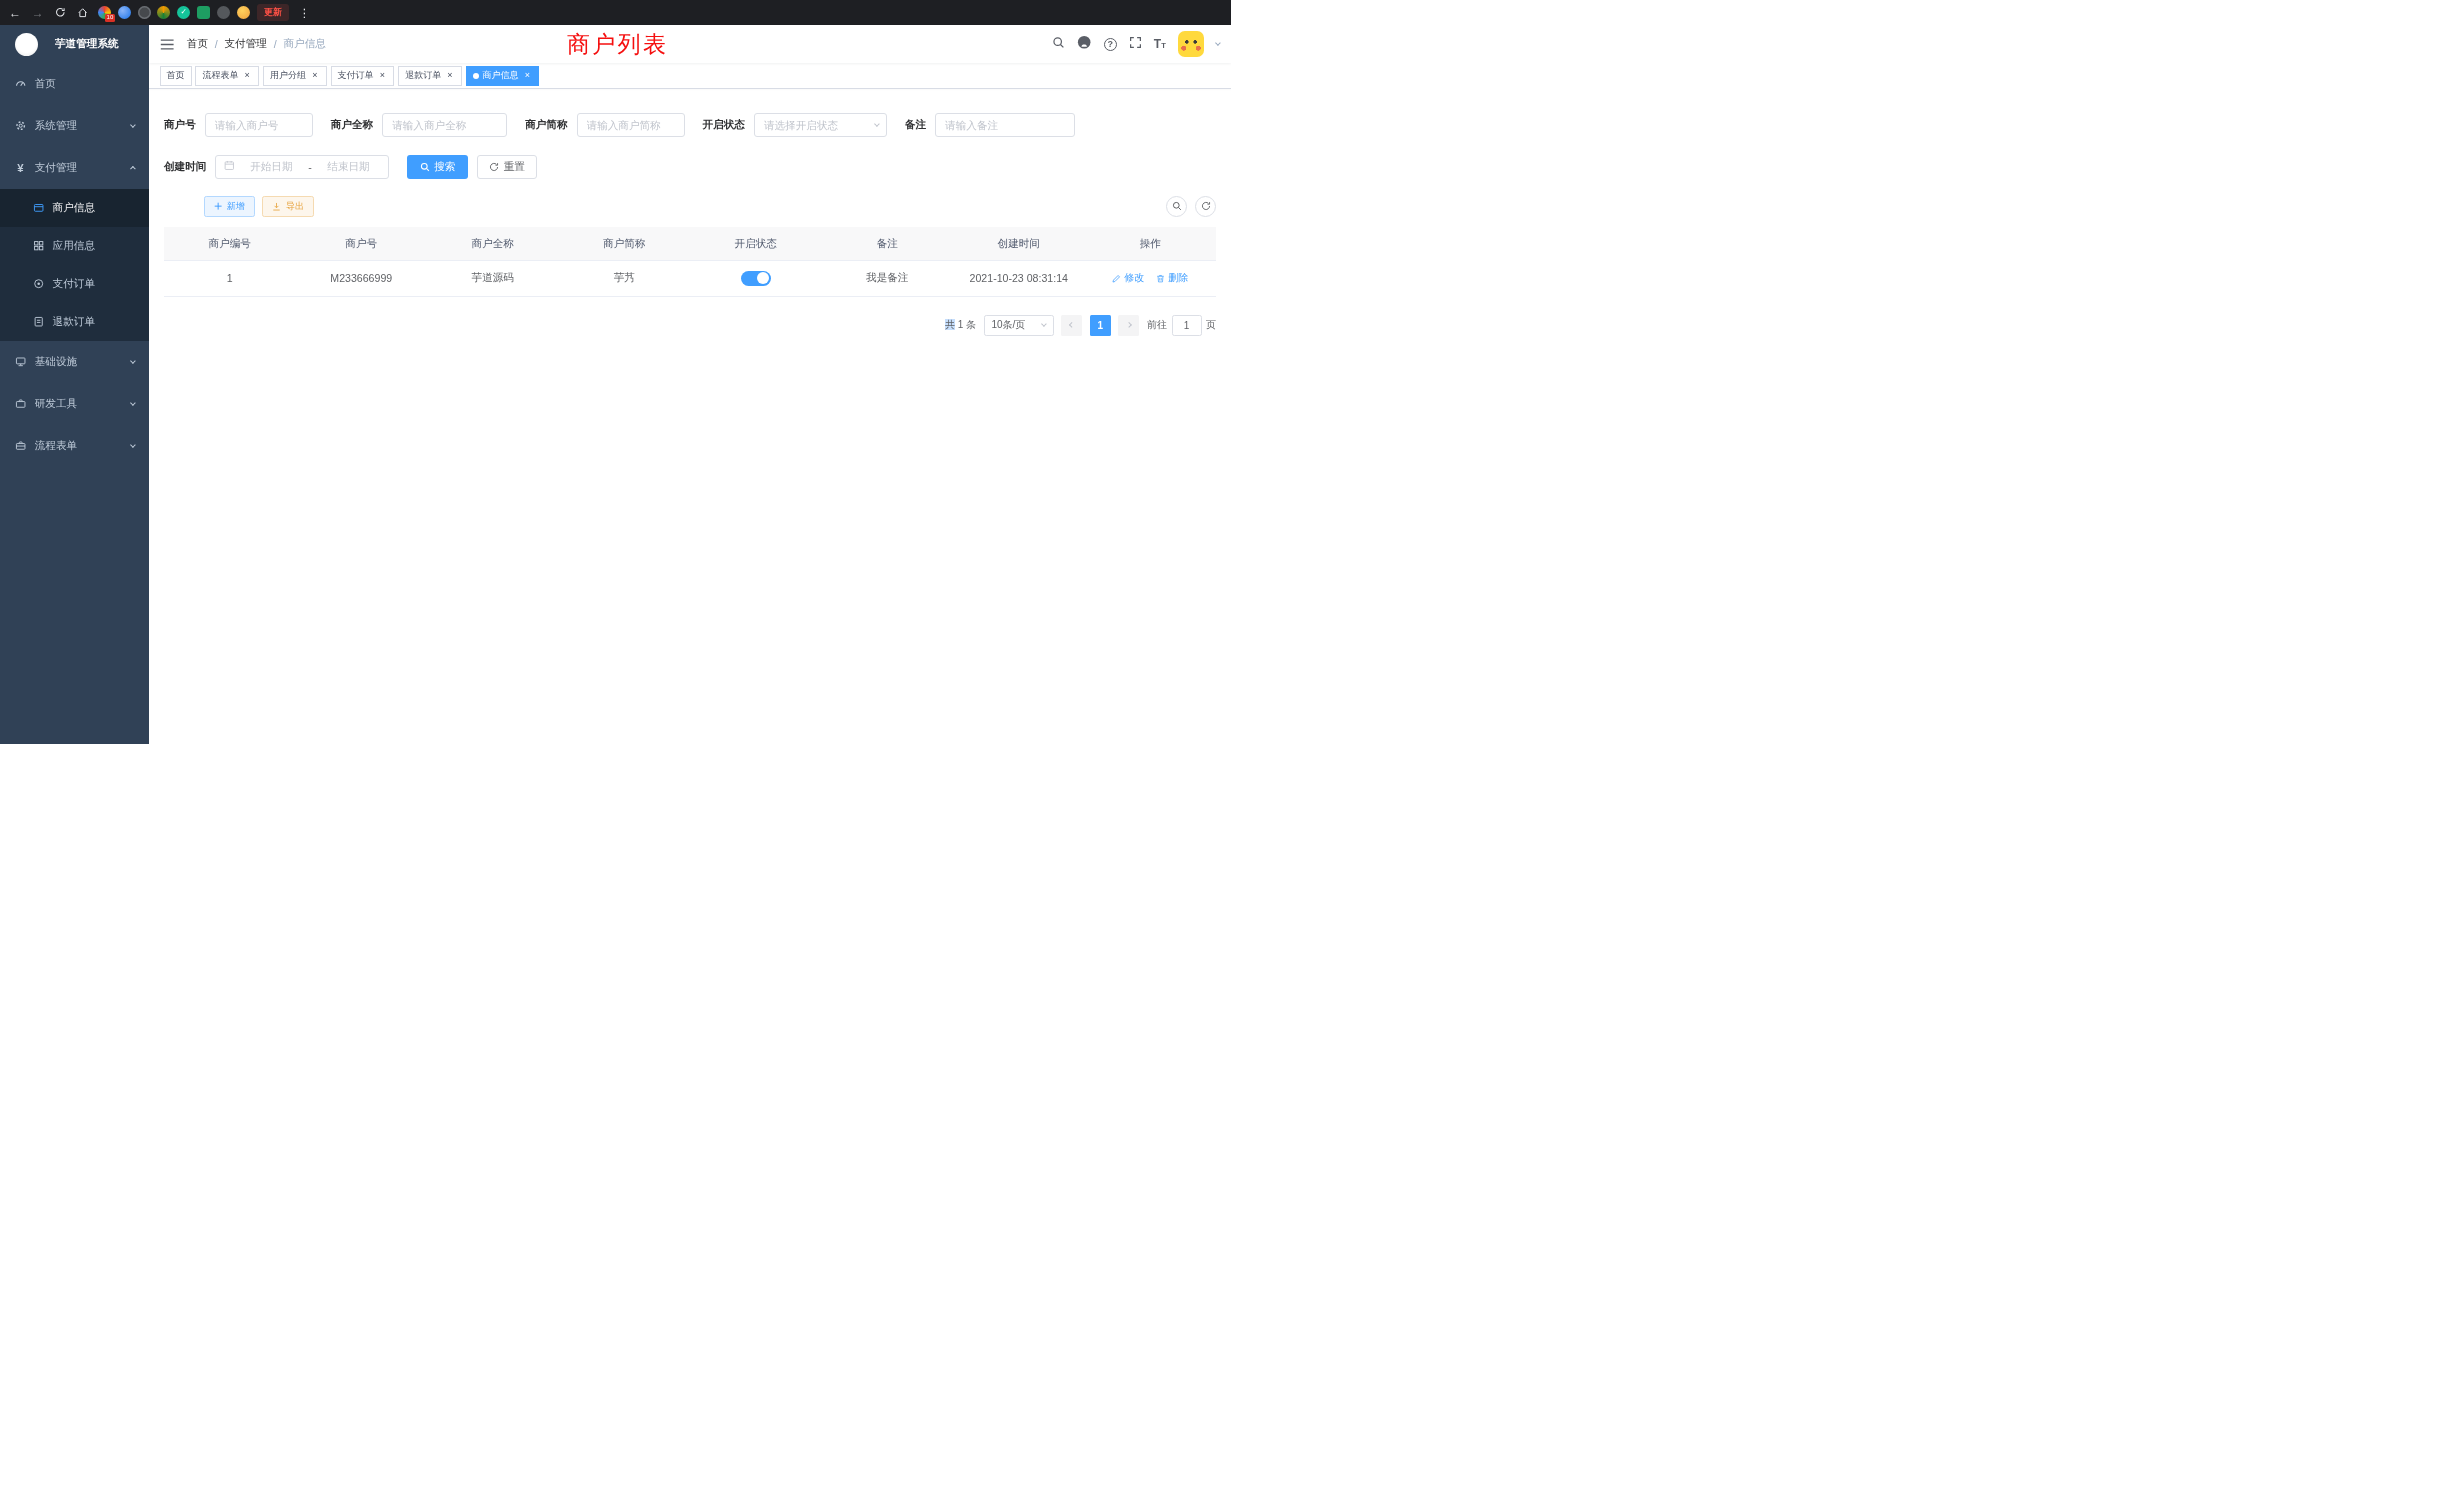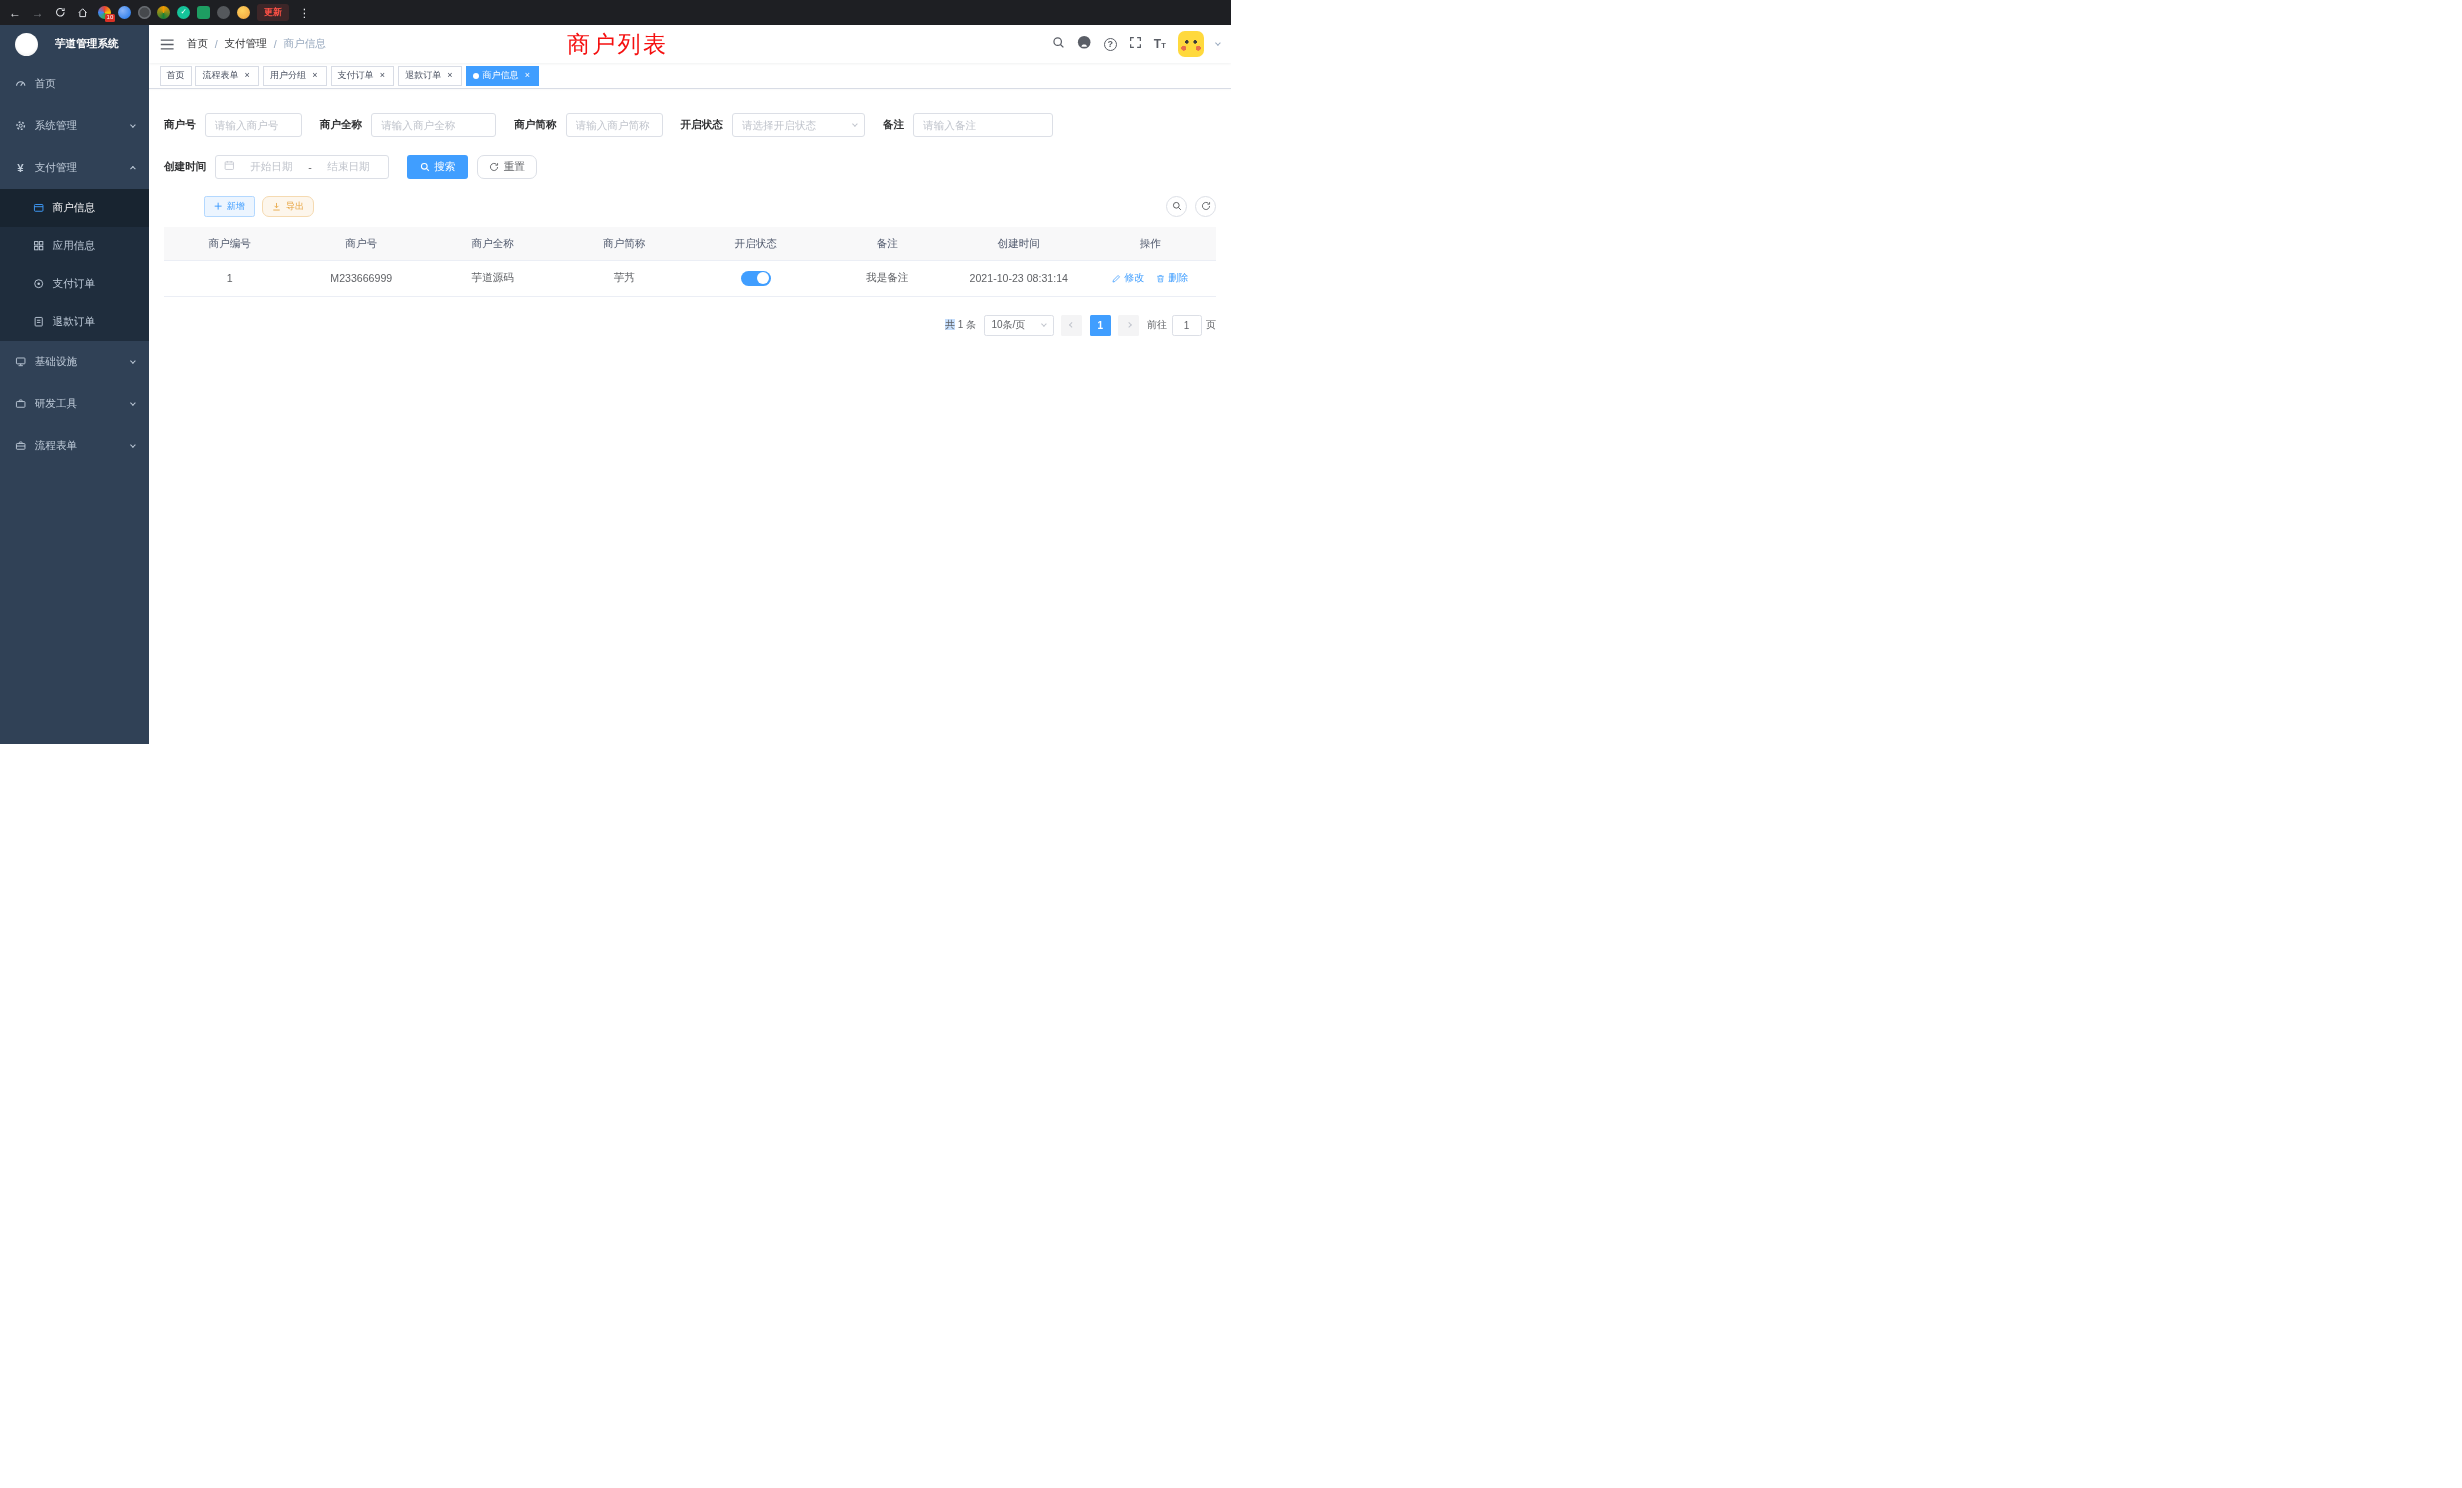--- a/index.html
+++ b/index.html
@@ -92,32 +92,32 @@
 
   
   .content { flex:1; padding:12px 15px 0 15px; overflow:hidden; }
   .filter-form { margin-top:12px; }
   .form-row { display:flex; align-items:center; margin-bottom:18px; }
   .form-item { display:flex; align-items:center; margin-right:18px; }
   .form-label { font-size:10.6px; font-weight:700; color:#303133; margin-right:9px; white-space:nowrap;}
   .inp { height:24px; border:0.8px solid #dcdfe6; border-radius:3px; padding:0 9px;
     font-size:10.6px; color:#606266; outline:none; background:#fff; width:100%;}
   .inp::placeholder { color:#c0c4cc; }
-  .w160{width:97px} .w165{width:125px} .w175{width:133px} .w185{width:140px}
+  .w160{width:108px} .w165{width:125px} .w175{width:133px} .w185{width:140px}
   .select-wrap { position:relative; display:flex; align-items:center;}
   .select-wrap .chev { position:absolute; right:8.3px; color:#c0c4cc; }
   .date-range { width:174px; height:24px; border:0.8px solid #dcdfe6; border-radius:3px;
     display:flex; align-items:center; padding:0 7.6px; gap:4.5px; color:#c0c4cc; }
   .date-ph { font-size:10.6px; color:#c0c4cc; flex:1; text-align:center; }
   .date-sep { font-size:10.6px; color:#606266; }
   .btn { height:24px; border-radius:3px; font-size:10.6px; display:inline-flex; align-items:center;
     gap:4.5px; padding:0 11.4px; cursor:pointer; border:0.8px solid transparent; white-space:nowrap;}
   .btn-primary { background:#409eff; color:#fff; }
   .btn-default { background:#fff; border-color:#dcdfe6; color:#606266; }
-  .btn + .btn { margin-left:9px;border-radius:7px; }
+  .btn + .btn { margin-left:9px; }
   .btn-mini { height:21px; font-size:9px; padding:0 9px; border-radius:2.3px; }
   .btn-plain-primary { background:#ecf5ff; border-color:#b3d8ff; color:#409eff; }
   .btn-plain-warning { background:#fdf6ec; border-color:#f5dab1; color:#e6a23c; }
 
   .toolbar { display:flex; align-items:center; margin-bottom:10.6px;padding-left:40px; }
   .toolbar-right { margin-left:auto; display:flex; gap:7.6px; }
   .circle-btn { width:21px; height:21px; border-radius:50%; border:0.8px solid #dcdfe6;
     background:#fff; color:#606266; display:flex; align-items:center; justify-content:center;
     cursor:pointer; }
 

